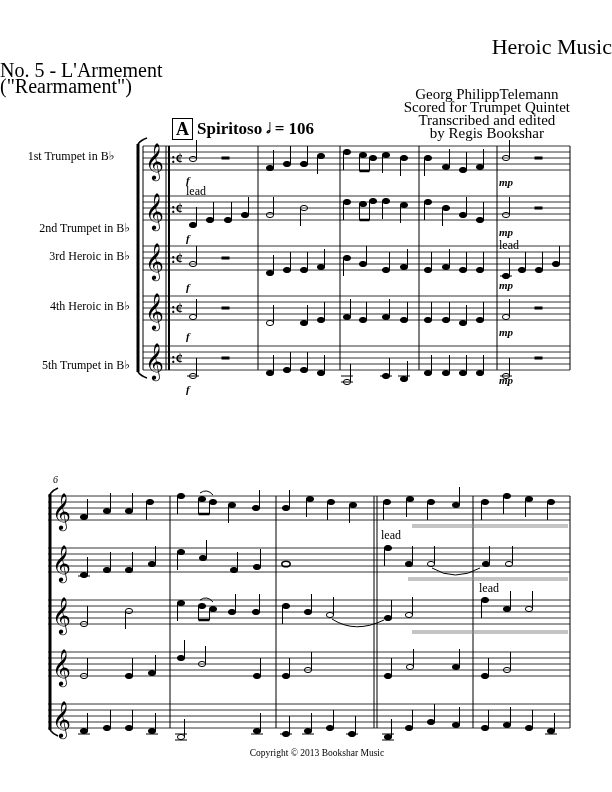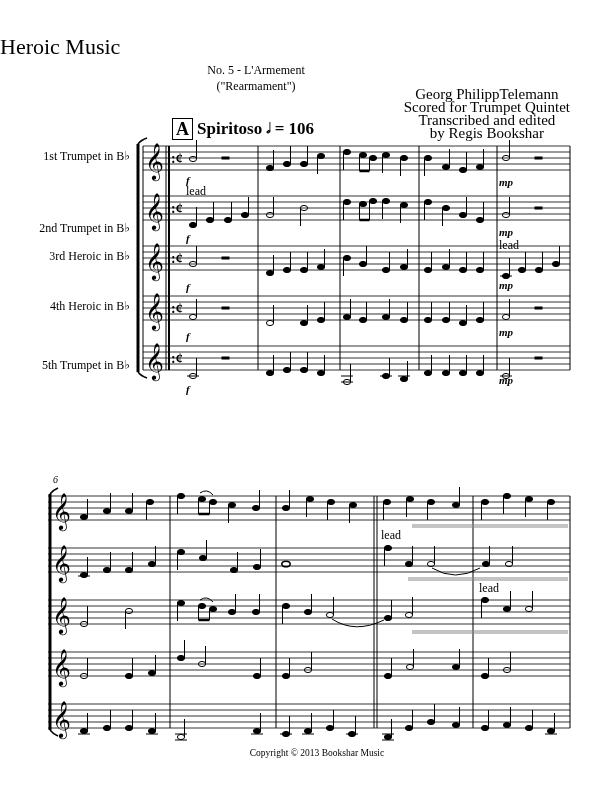--- a/index.html
+++ b/index.html
@@ -1,20 +1,20 @@
 <!DOCTYPE html>
 <html><head>
 <meta charset="utf-8">
 <style>
   html, body { margin:0; padding:0; background:#ffffff; }
   body { width:612px; height:792px; position:relative; overflow:hidden;
          font-family:"Liberation Serif", "DejaVu Serif", serif; color:#000; }
   .abs { position:absolute; }
-  .title { left:0; width:612px; top:34px; text-align:left; font-size:22px; }
-  .subtitle { left:0; width:512px; top:62px; text-align:center; font-size:12px; line-height:16px; }
+  .title { left:0; width:612px; top:34px; text-align:right; font-size:22px; }
+  .subtitle { left:0; width:512px; top:62px; font-size:20px; line-height:16px; }
   .credits { right:42px; top:88px; text-align:center; font-size:15px; line-height:13px; }
   .rehearsal { left:172px; top:118px; font-size:17px; font-weight:bold; display:flex; align-items:center; gap:4px; }
   .rehearsal .box { border:1px solid #000; padding:0 3px; font-size:18px; line-height:20px; }
   .rehearsal .tempo { font-size:14px; }
   .part-label { font-size:12px; text-align:right; width:118px; left:12px; }
   .measure-num { font-size:10px; font-style:italic; }
   .copyright { left:0; width:612px; top:748px; text-align:center; font-size:9.5px;margin-left:11px; }
   svg.score { position:absolute; left:0; top:0; }
   .dyn { font-style:italic; font-weight:bold; font-size:11px; }
   .note-text { font-size:12px; }
@@ -34,21 +34,21 @@
   <div>by Regis Bookshar</div>
 </div>
 
 <div class="abs rehearsal">
   <span class="box">A</span>
   <span>Spiritoso</span>
   <span class="tempo">𝅗𝅥</span>
   <span>= 106</span>
 </div>
 
-<div class="abs part-label" style="top:149px;">1st Trumpet in B♭</div>
+<div class="abs part-label" style="top:149px;text-align:center;">1st Trumpet in B♭</div>
 <div class="abs part-label" style="top:199px;margin-top:22px;">2nd Trumpet in B♭</div>
 <div class="abs part-label" style="top:249px;">3rd Heroic in B♭</div>
 <div class="abs part-label" style="top:299px;">4th Heroic in B♭</div>
 <div class="abs part-label" style="top:358px;">5th Trumpet in B♭</div>
 
 <svg class="score" width="612" height="792" viewBox="0 0 612 792">
   <defs>
     <g id="staff5">
       <line x1="0" y1="0" x2="1" y2="0" stroke="#000" stroke-width="0.8"></line>
     </g>

